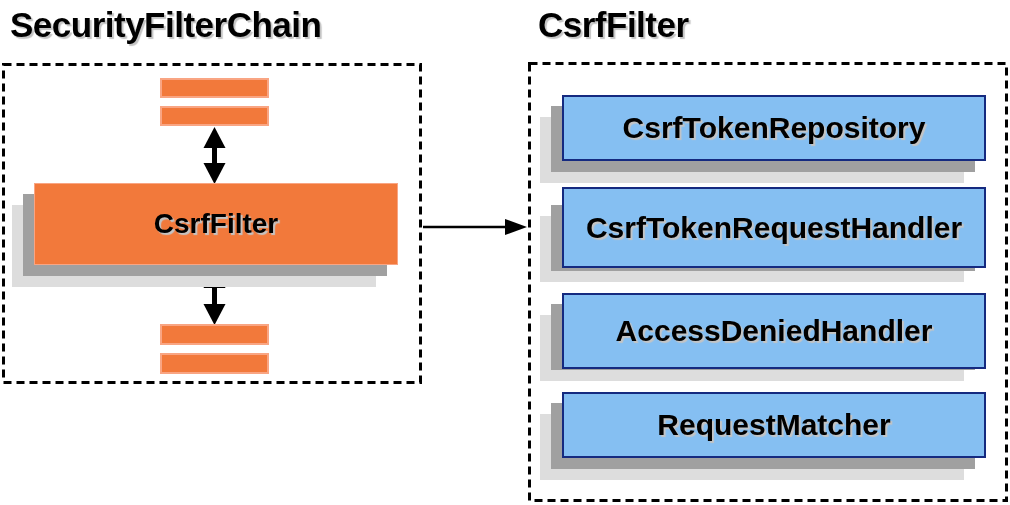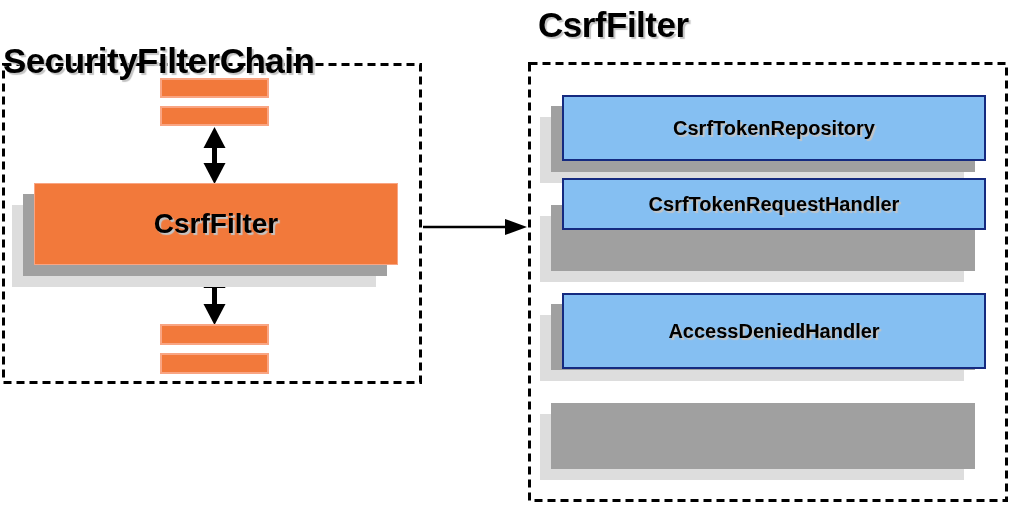--- a/index.html
+++ b/index.html
@@ -45,21 +45,21 @@
     white-space:nowrap;
   }
   .orange-node{
     background:var(--orange);
     border:1.5px solid var(--orange-border);
     font-size:28px;
   }
   .blue-node{
     background:var(--blue);
     border:2px solid var(--blue-border);
-    font-size:20px;
+    font-size:30px;
   }
 </style>
 </head>
 <body>
 
 <div class="canvas">
 
   <svg class="layer">
 
     <rect class="dashed" x="3.5" y="64.5" width="417" height="318"></rect>
@@ -77,21 +77,21 @@
       <polygon class="arrow-head" points="214.5,267 203.5,288 225.5,288"></polygon>
       <polygon class="arrow-head" points="214.5,325 203.5,304 225.5,304"></polygon>
     </g>
 
     <g>
       <line class="arrow-shaft" x1="423" y1="227" x2="507" y2="227" stroke-width="2.5"></line>
       <polygon class="arrow-head" points="527,227 505,219 505,235"></polygon>
     </g>
   </svg>
 
-  <div class="abs panel-title" style="left:3px;top:5px;margin-top:36px;">SecurityFilterChain</div>
+  <div class="abs panel-title" style="left:10px;top:5px;">SecurityFilterChain</div>
   <div class="abs panel-title" style="left:538px;top:5px;">CsrfFilter</div>
 
   <div class="abs bar" style="left:160px;top:78px;width:109px;height:20px;"></div>
   <div class="abs bar" style="left:160px;top:106px;width:109px;height:20px;"></div>
 
   <div class="abs shadow-light" style="left:12px;top:205px;width:364px;height:82px;"></div>
   <div class="abs shadow-dark" style="left:23px;top:194px;width:364px;height:82px;"></div>
   <div class="abs node orange-node" style="left:34px;top:183px;width:364px;height:82px;">
     <span>CsrfFilter</span>
   </div>
@@ -100,26 +100,29 @@
   <div class="abs bar" style="left:160px;top:353px;width:109px;height:21px;"></div>
 
   <div class="abs shadow-light" style="left:540px;top:117px;width:424px;height:66px;"></div>
   <div class="abs shadow-dark" style="left:551px;top:106px;width:424px;height:66px;"></div>
   <div class="abs node blue-node" style="left:562px;top:95px;width:424px;height:66px;">
     <span>CsrfTokenRepository</span>
   </div>
 
   <div class="abs shadow-light" style="left:540px;top:216px;width:424px;height:66px;"></div>
   <div class="abs shadow-dark" style="left:551px;top:205px;width:424px;height:66px;"></div>
-  <div class="abs node blue-node" style="left:562px;top:178px;width:424px;height:52px;">
+  <div class="abs node blue-node" style="left:562px;top:187px;width:424px;height:81px;">
     <span>CsrfTokenRequestHandler</span>
   </div>
 
   <div class="abs shadow-light" style="left:540px;top:315px;width:424px;height:66px;"></div>
   <div class="abs shadow-dark" style="left:551px;top:304px;width:424px;height:66px;"></div>
   <div class="abs node blue-node" style="left:562px;top:293px;width:424px;height:76px;">
     <span>AccessDeniedHandler</span>
   </div>
 
   <div class="abs shadow-light" style="left:540px;top:414px;width:424px;height:66px;"></div>
   <div class="abs shadow-dark" style="left:551px;top:403px;width:424px;height:66px;"></div>
+  <div class="abs node blue-node" style="left:562px;top:392px;width:424px;height:66px;">
+    <span>RequestMatcher</span>
+  </div>
 
 </div>
 
 </body></html>

